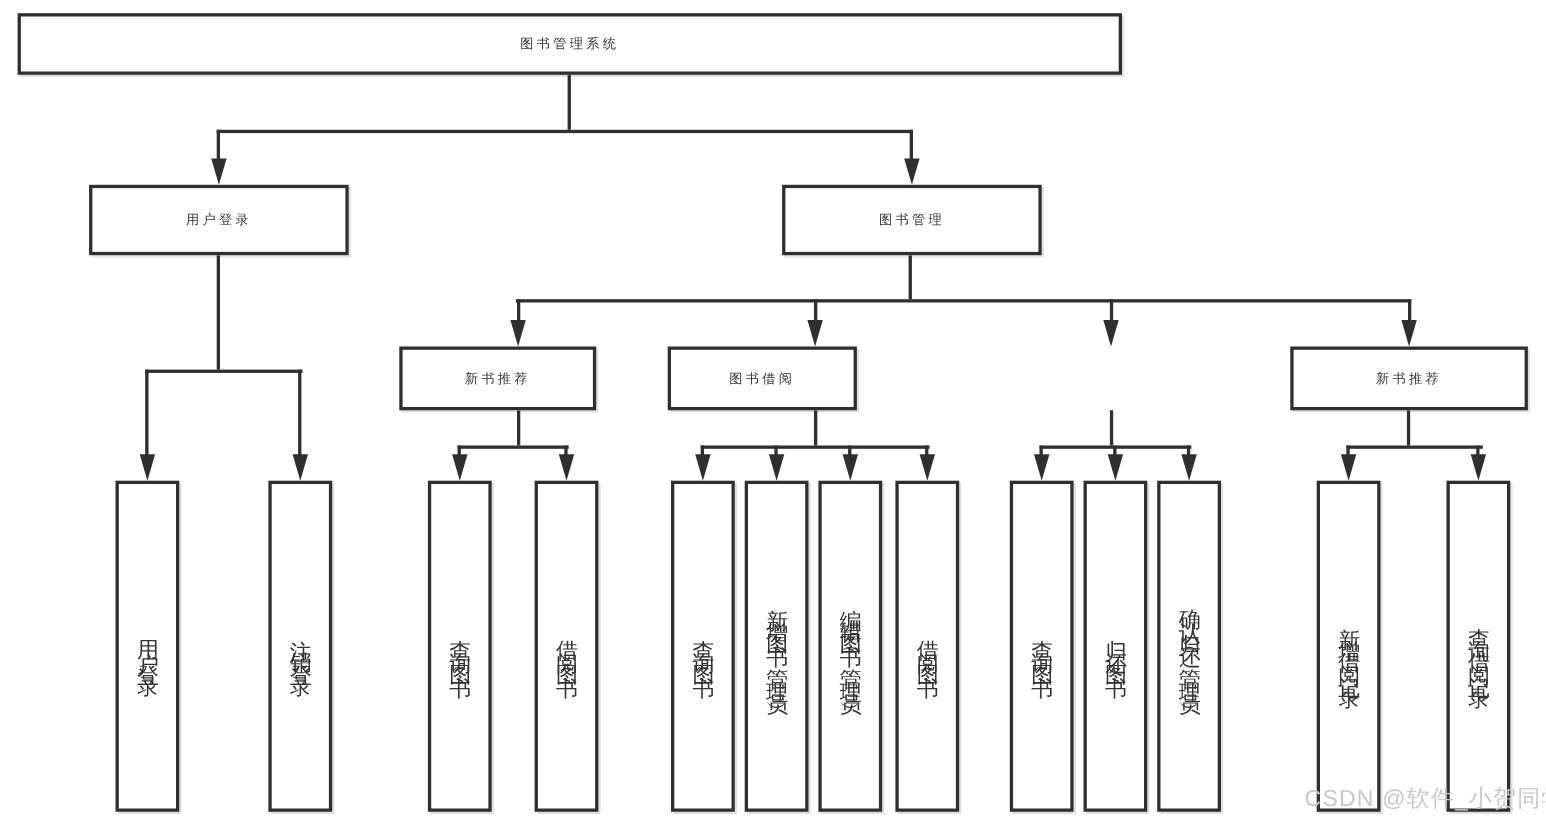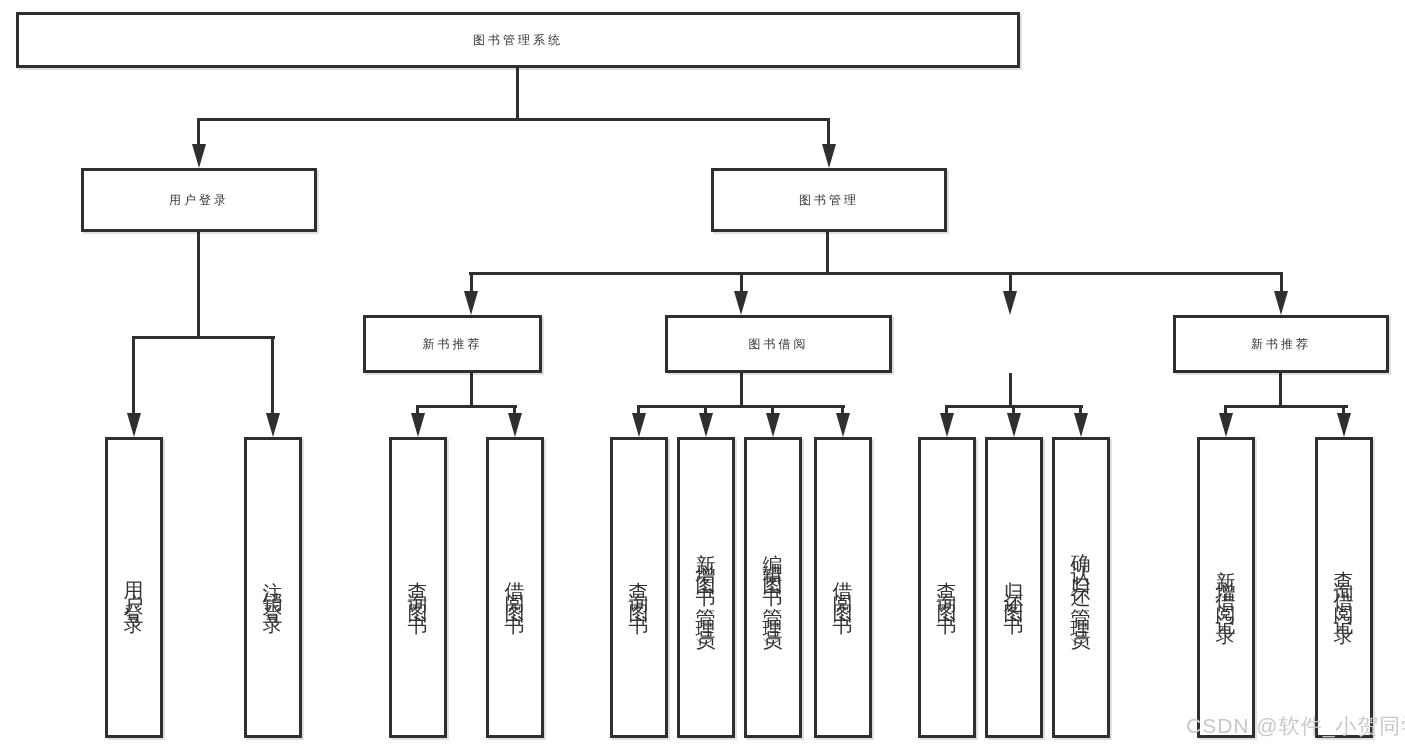--- a/index.html
+++ b/index.html
@@ -59,21 +59,21 @@
   <div class="vline" style="left:470px;top:272px;height:21px;"></div>
   <div class="vline" style="left:740px;top:272px;height:21px;"></div>
   <div class="vline" style="left:1009px;top:272px;height:21px;"></div>
   <div class="vline" style="left:1280px;top:272px;height:21px;"></div>
   <div class="arrowhead" style="left:464px;top:291px;"></div>
   <div class="arrowhead" style="left:734px;top:291px;"></div>
   <div class="arrowhead" style="left:1003px;top:291px;"></div>
   <div class="arrowhead" style="left:1274px;top:291px;"></div>
 
   <div class="box" style="left:363px;top:315px;width:179px;height:58px;font-family:Liberation Mono, monospace;">新书推荐</div>
-  <div class="box" style="left:665px;top:315px;width:227px;height:58px;">图书借阅</div>
+  <div class="box" style="left:607px;top:315px;width:172px;height:58px;">图书借阅</div>
   <div class="box" style="left:1173px;top:315px;width:216px;height:58px;">新书推荐</div>
 
   <div class="vline" style="left:470px;top:373px;height:32px;"></div>
   <div class="hline" style="left:416px;top:405px;width:101px;"></div>
   <div class="vline" style="left:416px;top:405px;height:11px;"></div>
   <div class="vline" style="left:513px;top:405px;height:11px;"></div>
   <div class="arrowhead" style="left:411px;top:413px;"></div>
   <div class="arrowhead" style="left:508px;top:413px;"></div>
 
   <div class="vline" style="left:740px;top:373px;height:32px;"></div>

